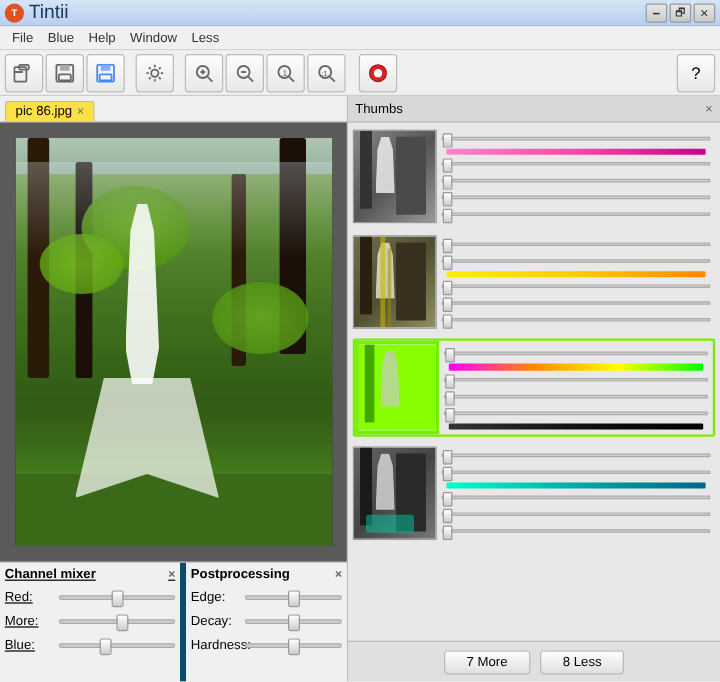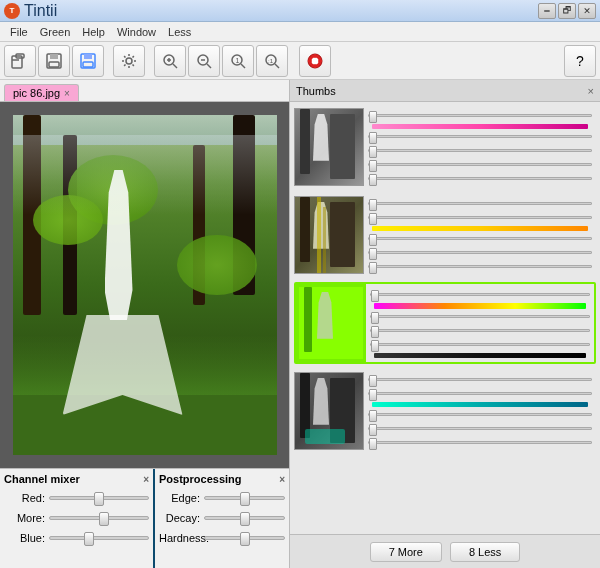--- a/index.html
+++ b/index.html
@@ -107,21 +107,21 @@
       background: linear-gradient(to bottom, #e8e8e8, #d8d8d8);
       border: 1px solid #bbb;
       border-bottom: none;
       padding: 2px 8px;
       border-radius: 3px 3px 0 0;
       cursor: pointer;
       display: flex; align-items: center; gap: 4px;
       font-size: 11px;
     }
     .tab.active {
-      background: #f9a8d4;
+      background: #fde047;
       z-index: 1;
     }
     .tab-close {
       font-size: 10px;
       color: #666;
       cursor: pointer;
     }
     
     #image-area {
       flex: 1;
@@ -141,22 +141,23 @@
     }
     
     #bottom-panels {
       height: 100px;
       display: flex;
       border-top: 1px solid #bbb;
       background: #f0f0f0;
     }
     #channel-mixer {
       width: 155px;
-      border-right: 2px solid #0c4a6e;
+      border-right: 5px solid #0c4a6e;
       padding: 4px;
+      text-decoration: underline;
     }
     #postprocessing {
       flex: 1;
       padding: 4px;
     }
     .panel-header {
       font-weight: bold;
       font-size: 11px;
       margin-bottom: 4px;
       display: flex;
@@ -165,21 +166,21 @@
     }
     .panel-close { cursor: pointer; color: #666; font-size: 10px; }
     .slider-row {
       display: flex;
       align-items: center;
       height: 18px;
       margin-bottom: 2px;
     }
     .slider-label {
       width: 45px;
-      text-align: right;
+      text-align: left;
       padding-right: 4px;
       font-size: 11px;
     }
     .slider-track {
       flex: 1;
       height: 4px;
       background: #d0d0d0;
       border: 1px solid #aaa;
       border-radius: 2px;
       position: relative;
@@ -326,21 +327,21 @@
   <span id="title-text">Tintii</span>
   <div id="title-controls">
     <div class="title-btn">🗕</div>
     <div class="title-btn">🗗</div>
     <div class="title-btn">✕</div>
   </div>
 </div>
 
 <div id="menu-bar">
   <span class="menu-item">File</span>
-  <span class="menu-item">Green</span>
+  <span class="menu-item">Blue</span>
   <span class="menu-item">Help</span>
   <span class="menu-item">Window</span>
   <span class="menu-item">Less</span>
 </div>
 
 <div id="toolbar">
 
   <div class="toolbar-btn" title="Open">
     <svg width="18" height="18" viewBox="0 0 18 18">
         <rect x="1" y="4" width="10" height="12" rx="1" fill="none" stroke="#666" stroke-width="1.5"></rect>

